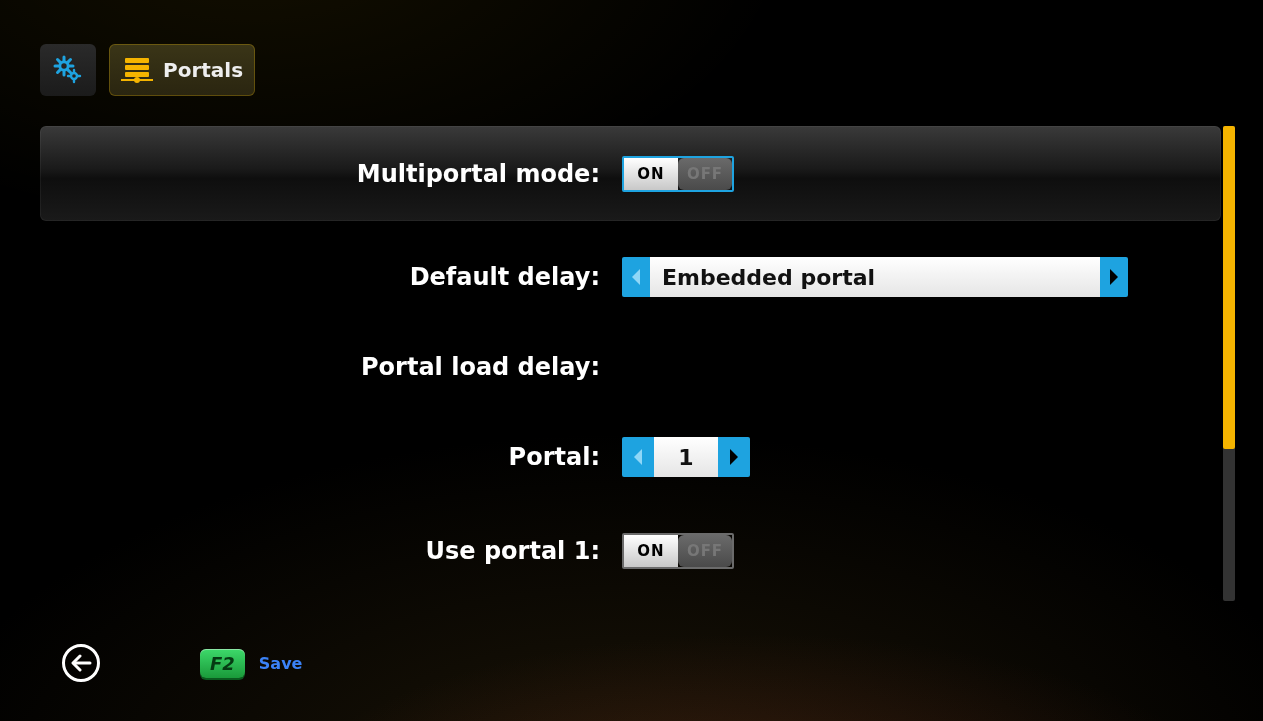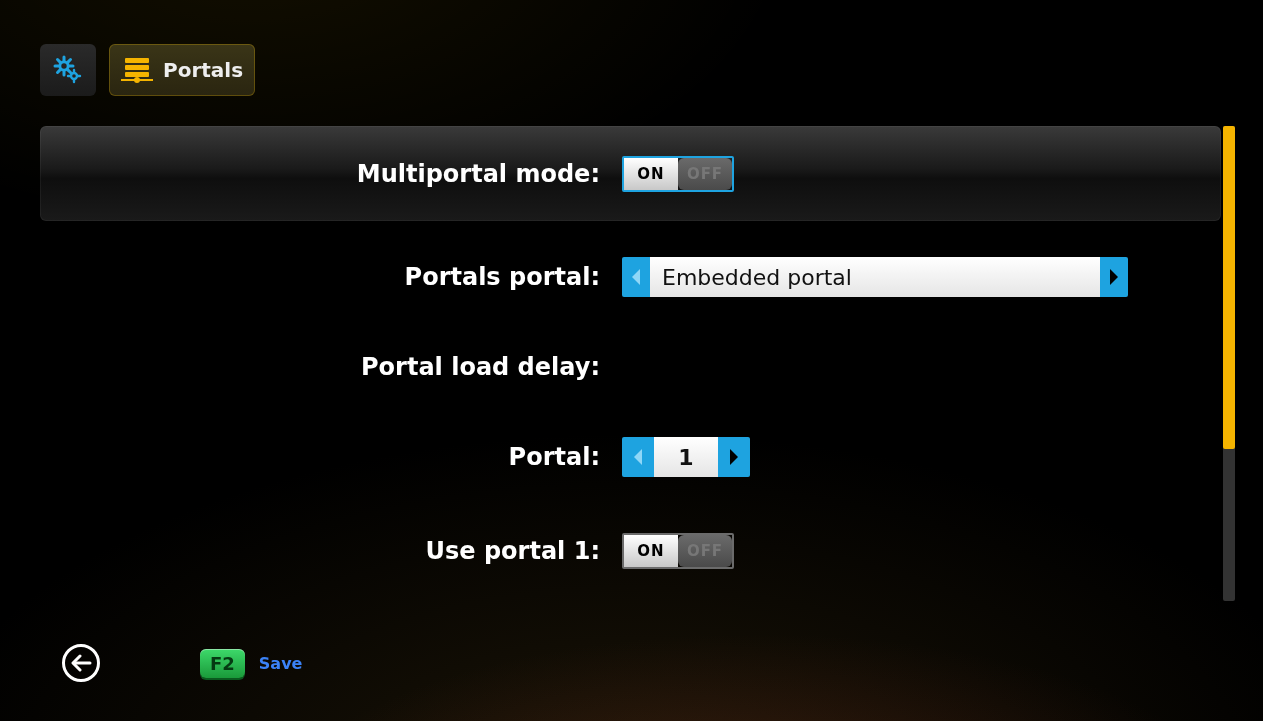--- a/index.html
+++ b/index.html
@@ -151,21 +151,21 @@
     align-items: center;
     justify-content: center;
     cursor: pointer;
   }
   .sel-arrow.narrow { width: 32px; }
   .sel-value {
     flex: 1;
     background: linear-gradient(#fff, #e5e5e5);
     color: #111;
     font-size: 22px;
-    font-weight: 400;
+    font-weight: 700;
     display: flex;
     align-items: center;
     padding: 0 12px;
   }
   .sel-value.center { justify-content: center; font-weight: 600; }
   .arrow-svg { display: block; }
 
   
   .footer {
     position: absolute;
@@ -206,20 +206,21 @@
     z-index: 1;
   }
   .fkey {
     background: linear-gradient(#3dd96a, #1a9a3a);
     color: #053a12;
     font-weight: 800;
     font-size: 18px;
     padding: 4px 10px;
     border-radius: 6px;
     box-shadow: 0 2px 0 #0a5a1e, inset 0 1px 0 rgba(255,255,255,0.4);
+    font-style: italic;
   }
   .fkey-label {
     font-size: 16px;
     color: #3b82f6;
     font-weight: 700;
   }
 </style>
 </head>
 <body>
 
@@ -272,21 +273,21 @@
     <div class="label-col">Multiportal mode:</div>
     <div class="ctrl-col">
       <div class="toggle">
         <div class="half on-half">ON</div>
         <div class="half off-half">OFF</div>
       </div>
     </div>
   </div>
 
   <div class="row">
-    <div class="label-col">Portals portal:</div>
+    <div class="label-col">Default delay:</div>
     <div class="ctrl-col">
       <div class="selector wide">
         <div class="sel-arrow">
           <span>
             <svg class="arrow-svg" width="12" height="18" viewBox="0 0 12 18">
                 <polygon points="10,1 2,9 10,17" fill="#8fd7f7"></polygon>
               </svg>
           </span>
         </div>
         <div class="sel-value">Embedded portal</div>

